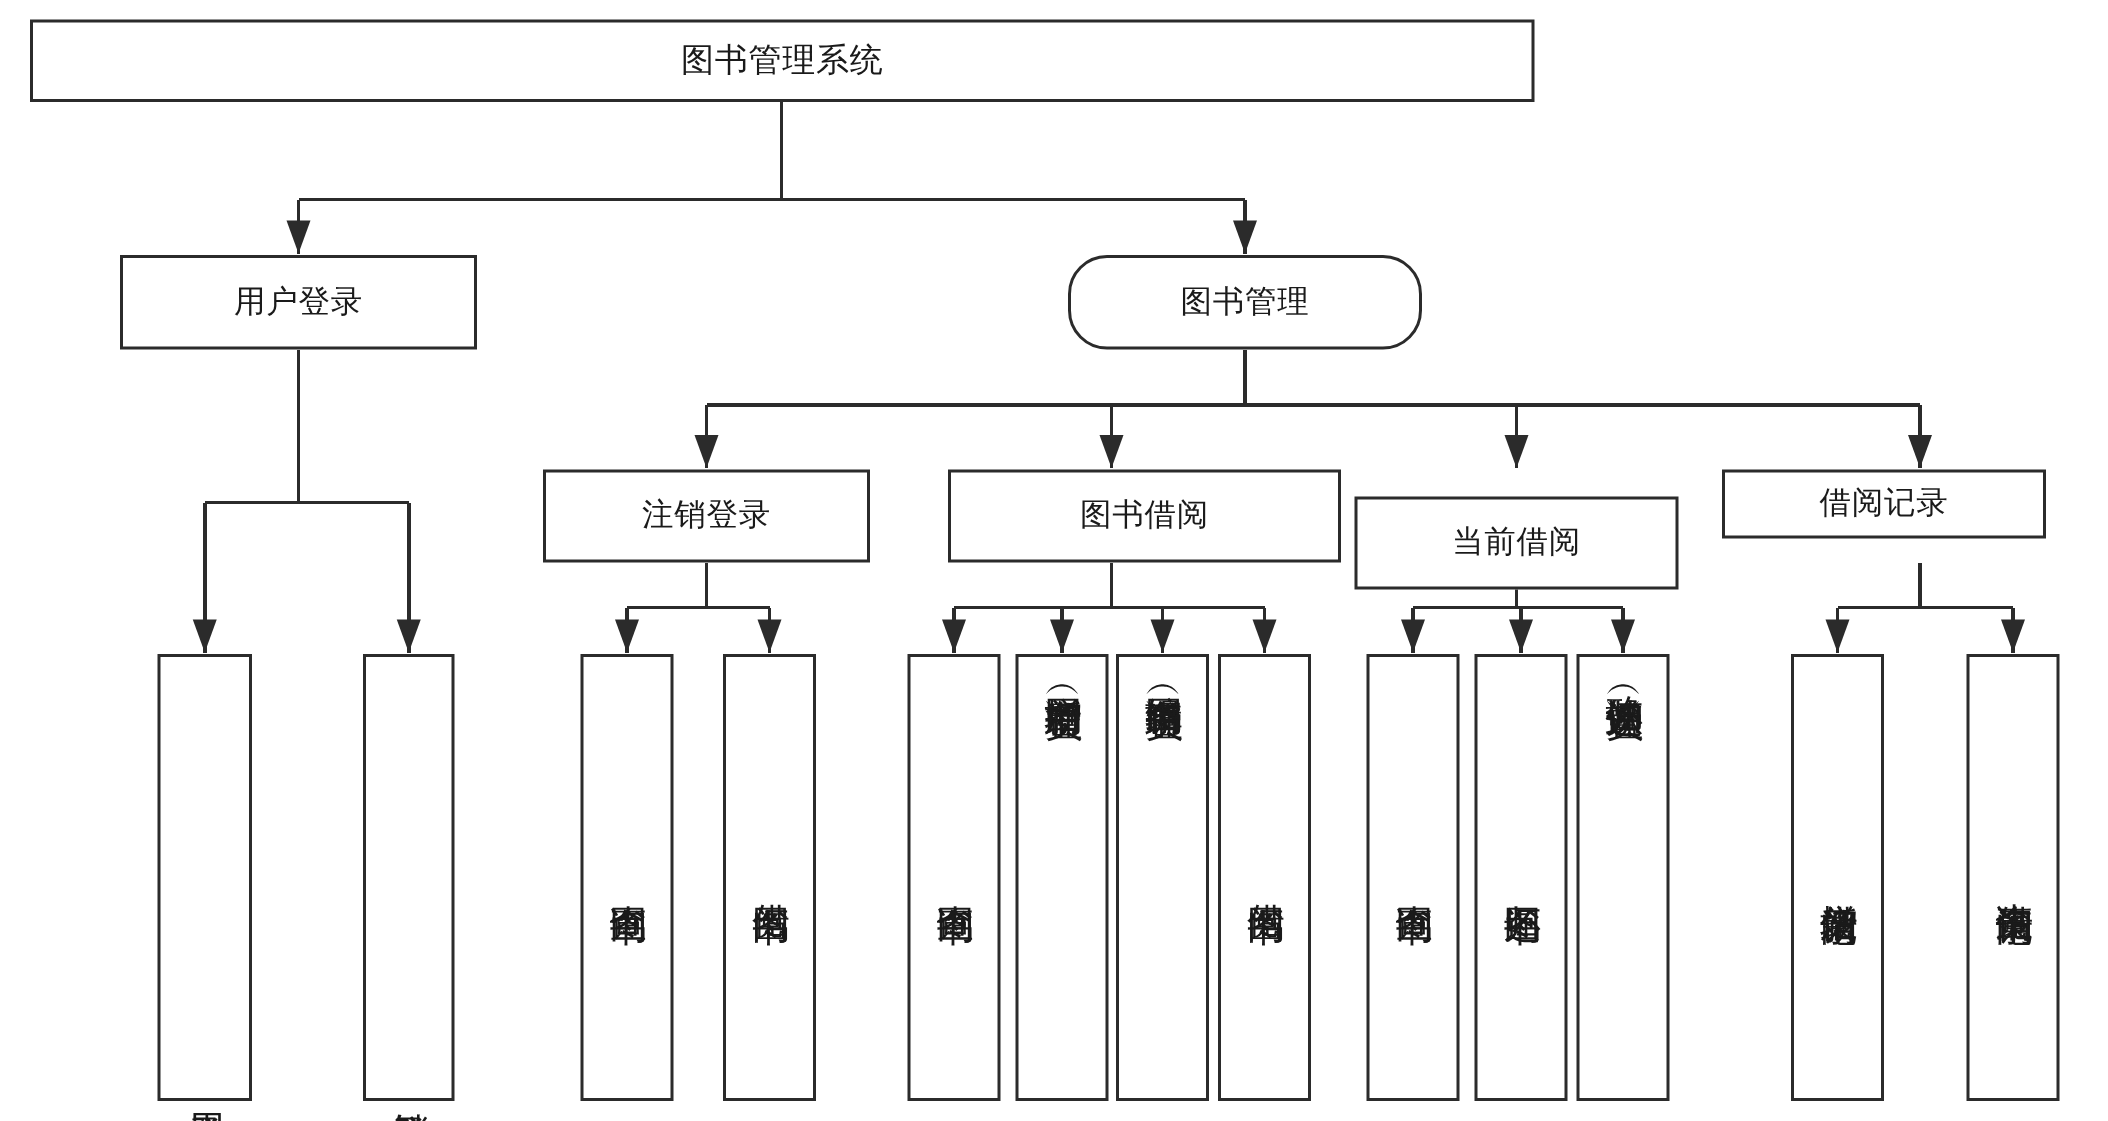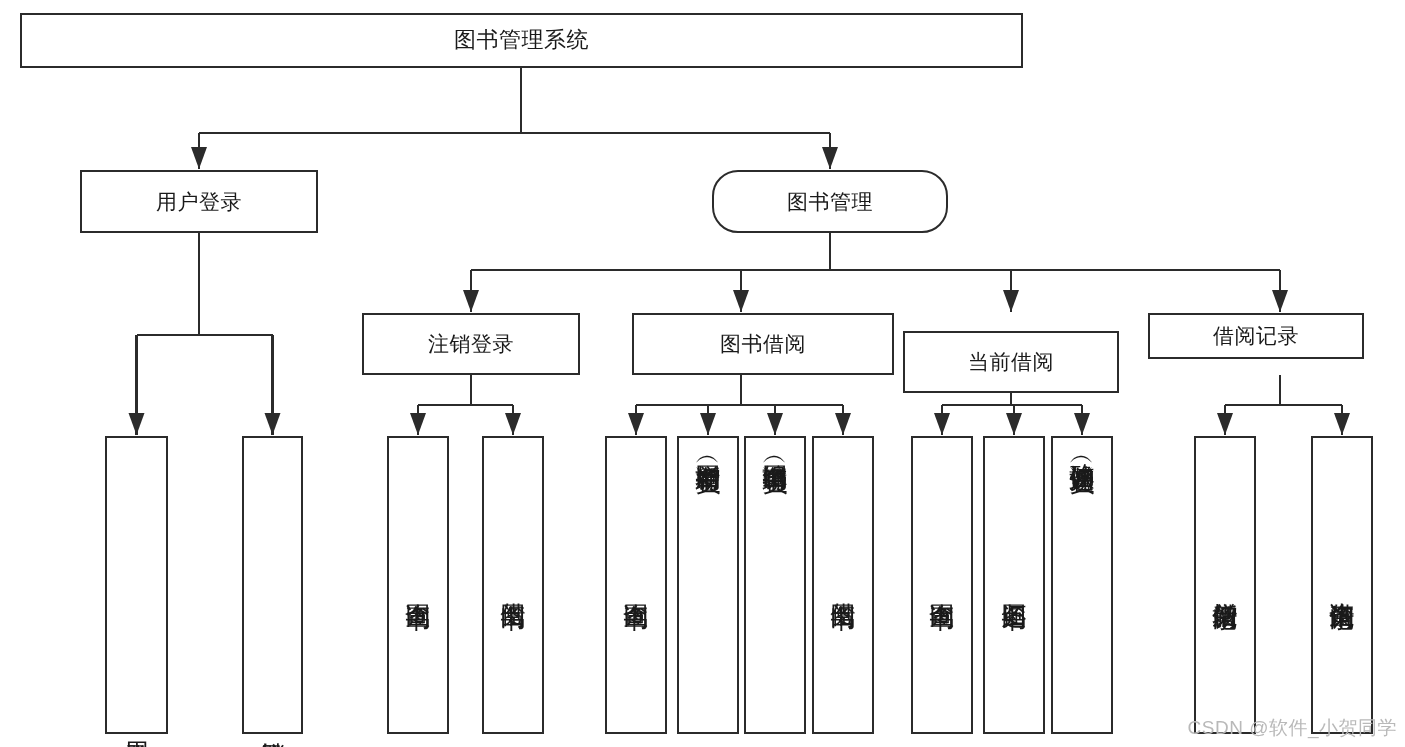--- a/index.html
+++ b/index.html
@@ -201,14 +201,13 @@
         <span class="node-label">确认归还（管理员）</span>
       </div>
       <div class="node vert align-mid" style="left: 1194px; top: 436px; width: 62px; height: 298px;">
         <span class="node-label">新增借阅记录</span>
       </div>
       <div class="node vert align-mid" style="left: 1311px; top: 436px; width: 62px; height: 298px;">
         <span class="node-label">查询借阅记录</span>
       </div>
     </div>
 
-  <div id="watermark">CSDN @软件_小贺同学</div>
 </div>
 
 </body></html>

